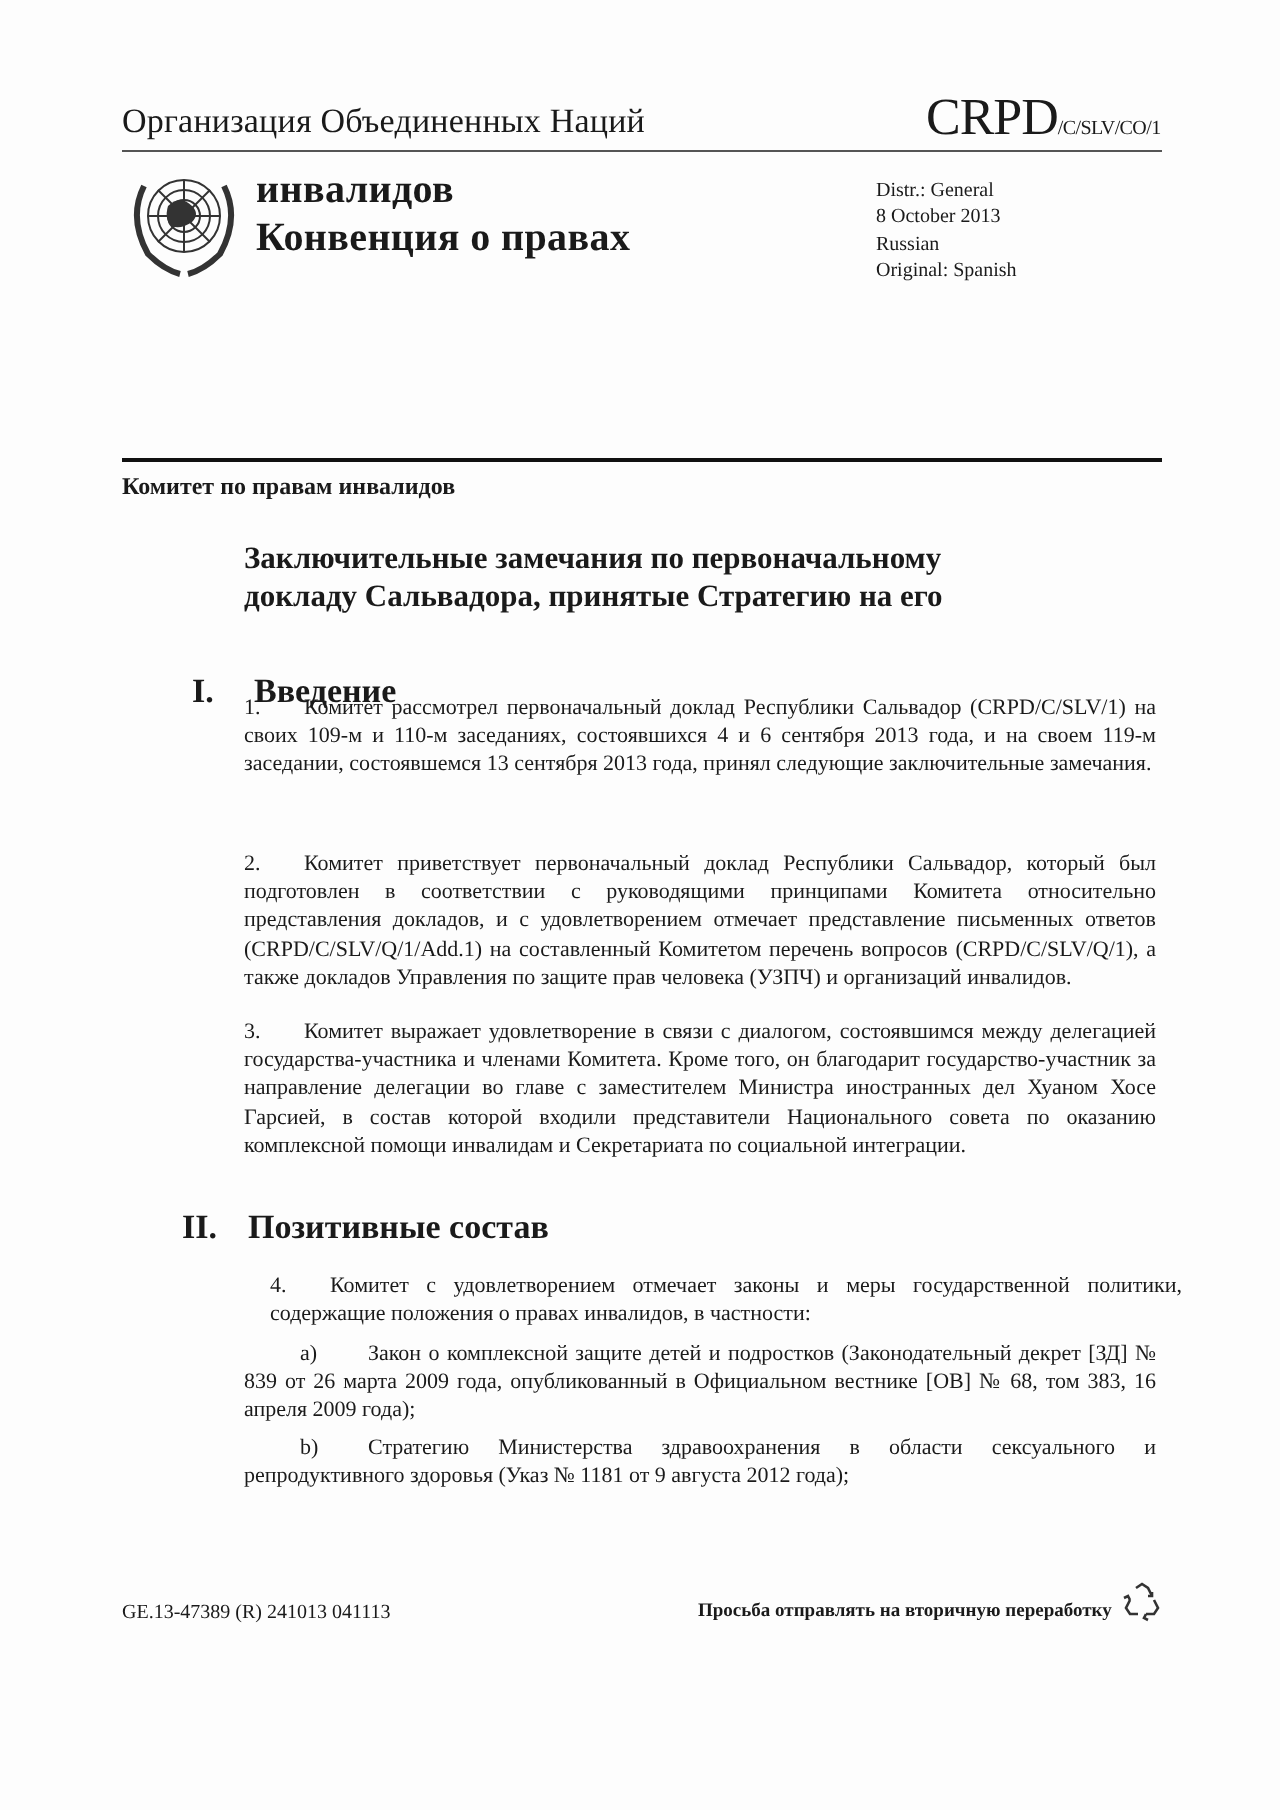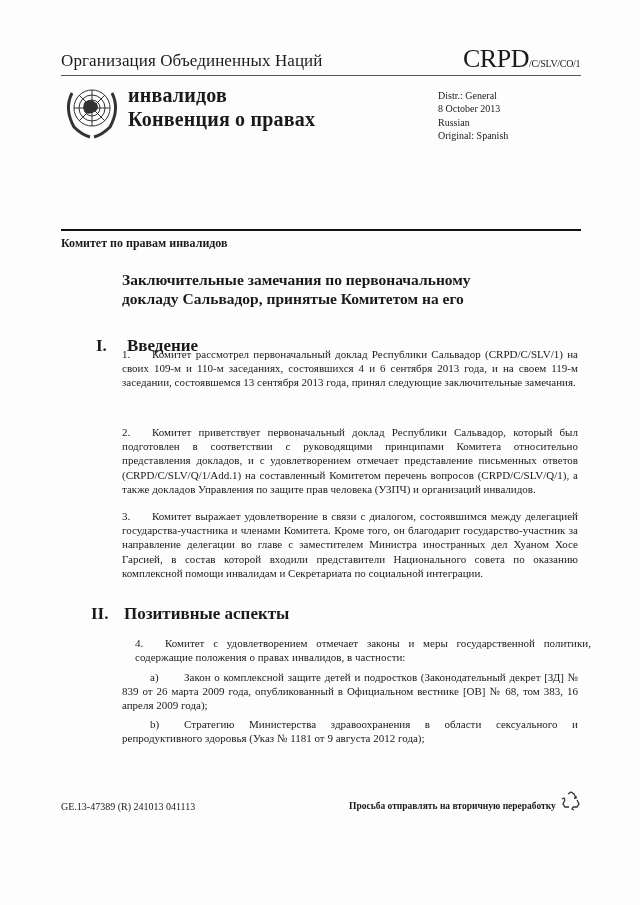--- a/index.html
+++ b/index.html
@@ -68,41 +68,41 @@
   <div>8 October 2013</div>
   <div>Russian</div>
   <div>Original: Spanish</div>
 </div>
 
 <div class="abs rule-thick"></div>
 <div class="abs committee">Комитет по правам инвалидов</div>
 
 <div class="abs doc-title">
   <div>Заключительные замечания по первоначальному</div>
-  <div>докладу Сальвадор, принятые Комитетом на его</div>
+  <div>докладу Сальвадора, принятые Стратегию на его</div>
 </div>
 
 <div class="abs section-head sec1">
   <span>I.</span>
   <span class="sec-title">Введение</span>
 </div>
 
 <div class="abs para" style="top:347px;">
   <span class="pn">1.</span><span>Комитет рассмотрел первоначальный доклад Республики Сальвадор (CRPD/C/SLV/1) на своих 109-м и 110-м заседаниях, состоявшихся 4 и 6 сентября 2013 года, и на своем 119-м заседании, состоявшемся 13 сентября 2013 года, принял следующие заключительные замечания.</span>
 </div>
 <div class="abs para" style="top:425px;">
   <span class="pn">2.</span><span>Комитет приветствует первоначальный доклад Республики Сальвадор, который был подготовлен в соответствии с руководящими принципами Комитета относительно представления докладов, и с удовлетворением отмечает представление письменных ответов (CRPD/C/SLV/Q/1/Add.1) на составленный Комитетом перечень вопросов (CRPD/C/SLV/Q/1), а также докладов Управления по защите прав человека (УЗПЧ) и организаций инвалидов.</span>
 </div>
 <div class="abs para" style="top:509px;">
   <span class="pn">3.</span><span>Комитет выражает удовлетворение в связи с диалогом, состоявшимся между делегацией государства-участника и членами Комитета. Кроме того, он благодарит государство-участник за направление делегации во главе с заместителем Министра иностранных дел Хуаном Хосе Гарсией, в состав которой входили представители Национального совета по оказанию комплексной помощи инвалидам и Секретариата по социальной интеграции.</span>
 </div>
 
 <div class="abs section-head sec2">
   <span>II.</span>
-  <span class="sec-title">Позитивные аспекты</span>
+  <span class="sec-title">Позитивные состав</span>
 </div>
 
 <div class="abs para" style="top:636px;margin-left:13px;">
   <span class="pn">4.</span><span>Комитет с удовлетворением отмечает законы и меры государственной политики, содержащие положения о правах инвалидов, в частности:</span>
 </div>
 <div class="abs para sub" style="top:670px;">
   <span class="pn">a)</span><span>Закон о комплексной защите детей и подростков (Законодательный декрет [ЗД] № 839 от 26 марта 2009 года, опубликованный в Официальном вестнике [ОВ] № 68, том 383, 16 апреля 2009 года);</span>
 </div>
 <div class="abs para sub" style="top:717px;">
   <span class="pn">b)</span><span>Стратегию Министерства здравоохранения в области сексуального и репродуктивного здоровья (Указ № 1181 от 9 августа 2012 года);</span>

